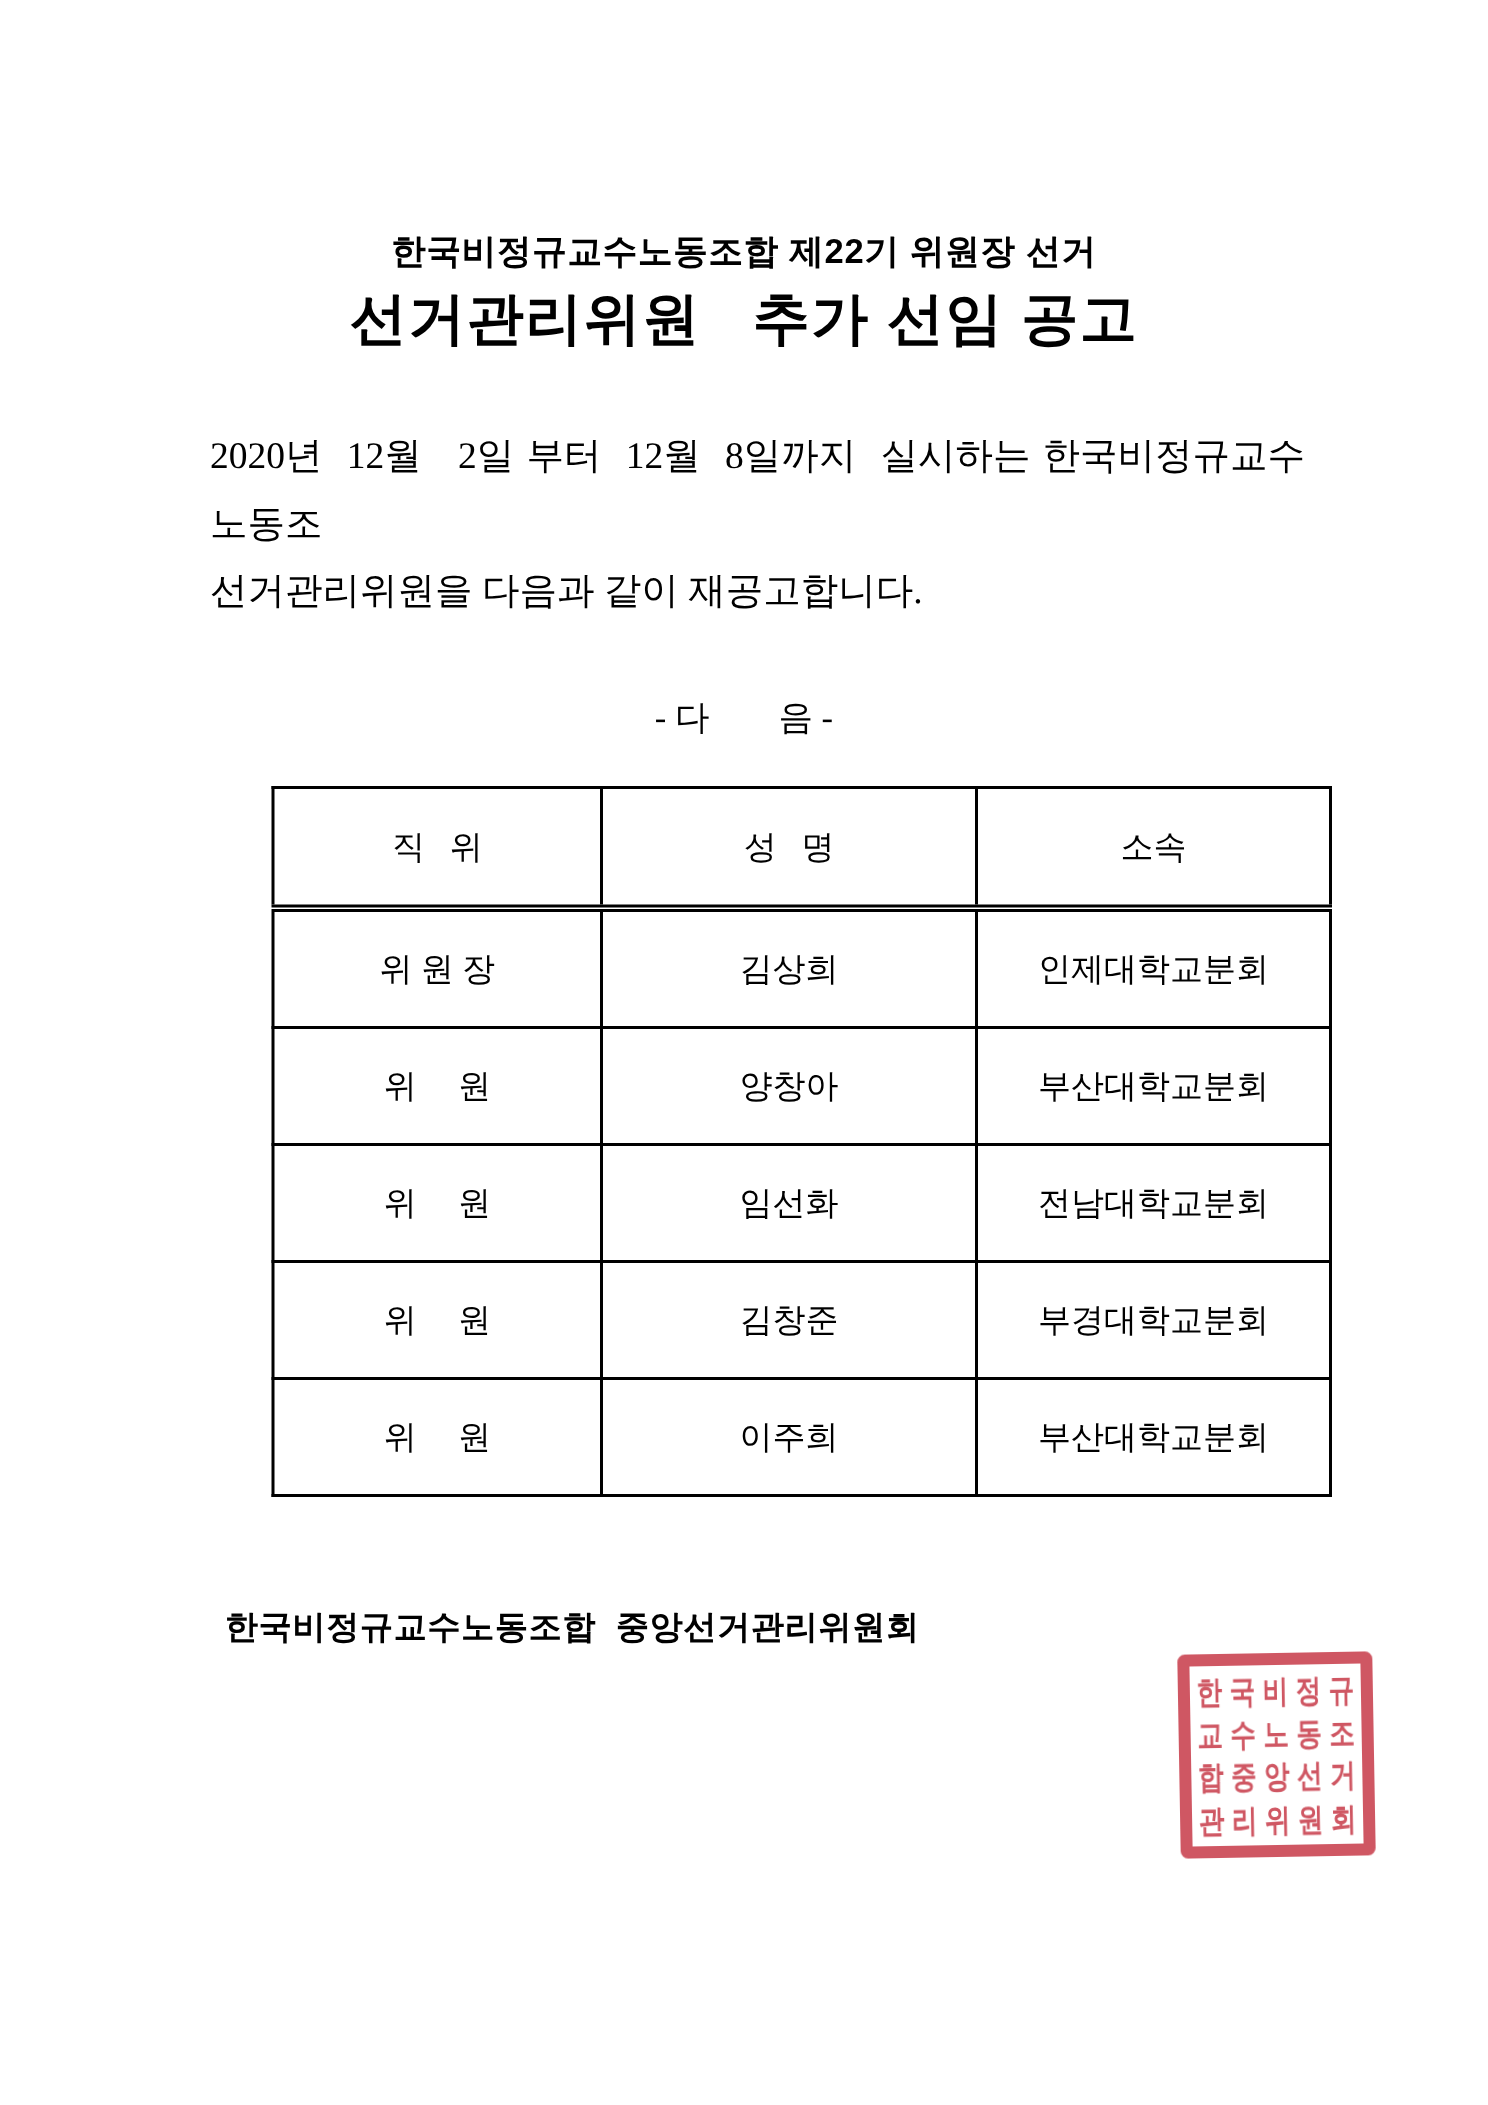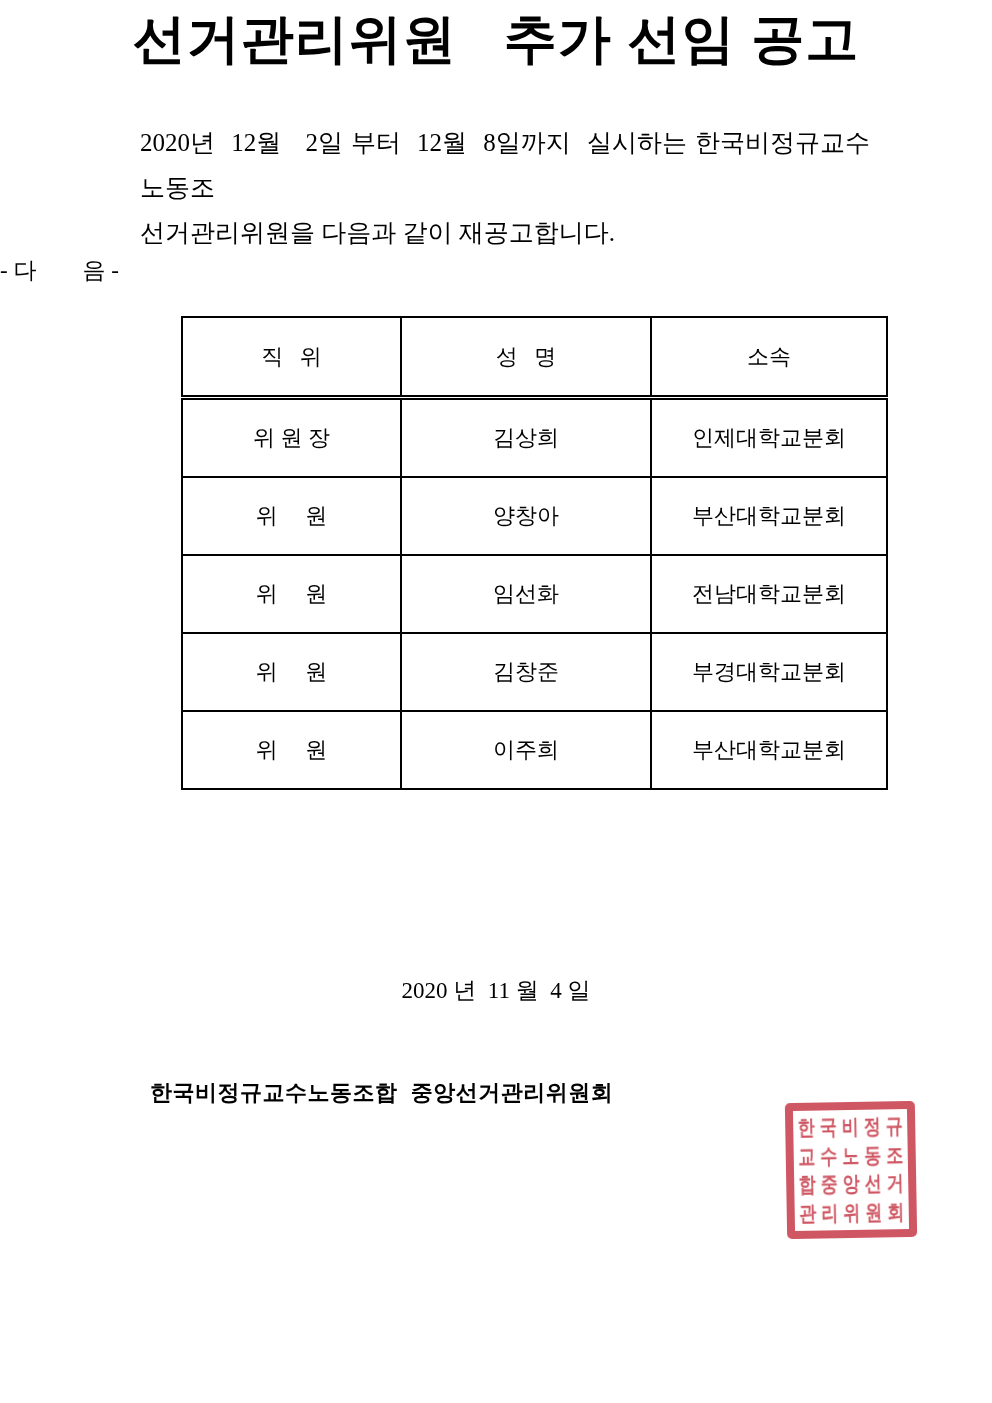--- a/index.html
+++ b/index.html
@@ -19,21 +19,21 @@
     font-weight: 900;
     font-size: 23px;
     letter-spacing: 0.5px;
     white-space: pre;
   }
   .title {
     margin-top: 4px;
     text-align: center;
     font-family: "Liberation Sans", "DejaVu Sans", sans-serif;
     font-weight: 900;
-    font-size: 53px;
+    font-size: 38px;
     letter-spacing: 1px;
     white-space: pre;
   }
 
   .body-text {
     margin: 44px 122px 0 140px;
     font-family: "Liberation Serif", "DejaVu Serif", serif;
     font-size: 25px;
     line-height: 45px;
   }
@@ -41,20 +41,22 @@
     white-space: pre-wrap;
     text-align: justify;
     text-align-last: justify;
   }
   .body-line.last {
     text-align: center;
     text-align-last: left;
   }
 
   .daum {
+    margin-top: 46px;
+    text-align: center;
     font-family: "Liberation Serif", "DejaVu Serif", serif;
     font-size: 23px;
     white-space: pre;
   }
 
   table.members {
     border-collapse: collapse;
     margin: 30px 0 0 181px;
     table-layout: fixed;
     width: 705px;
@@ -118,20 +120,21 @@
     align-items: center;
     justify-content: center;
     transform: scaleY(1.25);
   }
 </style>
 </head>
 <body>
 
 <div class="page">
 
+  <div class="subtitle">한국비정규교수노동조합 제22기 위원장 선거</div>
   <div class="title">선거관리위원   추가 선임 공고</div>
 
   <div class="body-text">
     <div class="body-line">2020년  12월   2일 부터  12월  8일까지  실시하는 한국비정규교수노동조</div>
     <div class="body-line last">선거관리위원을 다음과 같이 재공고합니다.</div>
   </div>
 
   <div class="daum">- 다        음 -</div>
 
   <table class="members">
@@ -169,21 +172,20 @@
         <td>부경대학교분회</td>
       </tr>
       <tr>
         <td>위     원</td>
         <td>이주희</td>
         <td>부산대학교분회</td>
       </tr>
     </tbody>
   </table>
 
-  <div class="date-line">2020 년  11 월  4 일</div>
 
   <div class="footer-org">한국비정규교수노동조합  중앙선거관리위원회</div>
 
   <div class="stamp">
     <span class="ch">한</span>
     <span class="ch">국</span>
     <span class="ch">비</span>
     <span class="ch">정</span>
     <span class="ch">규</span>
     <span class="ch">교</span>

